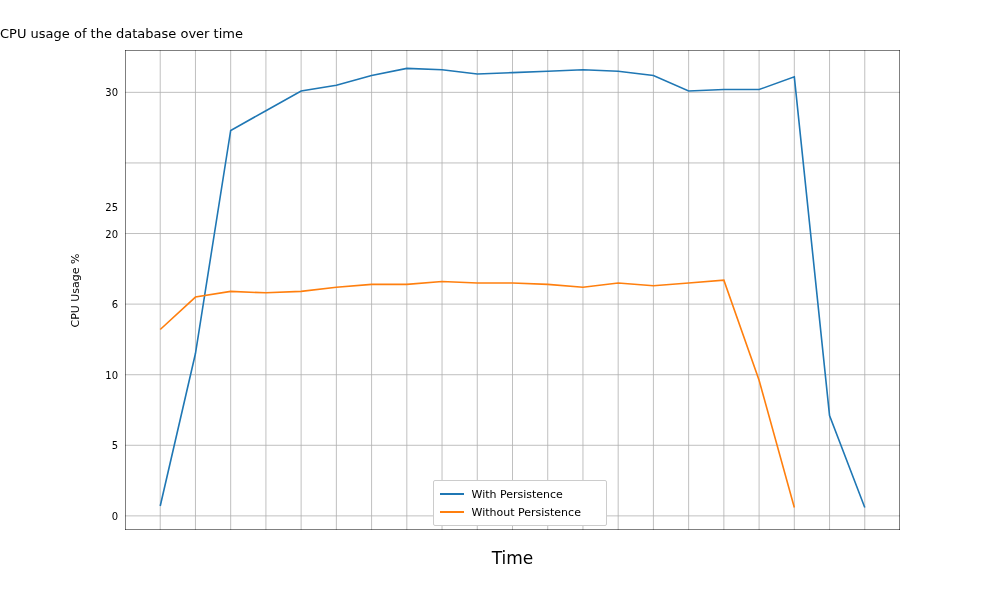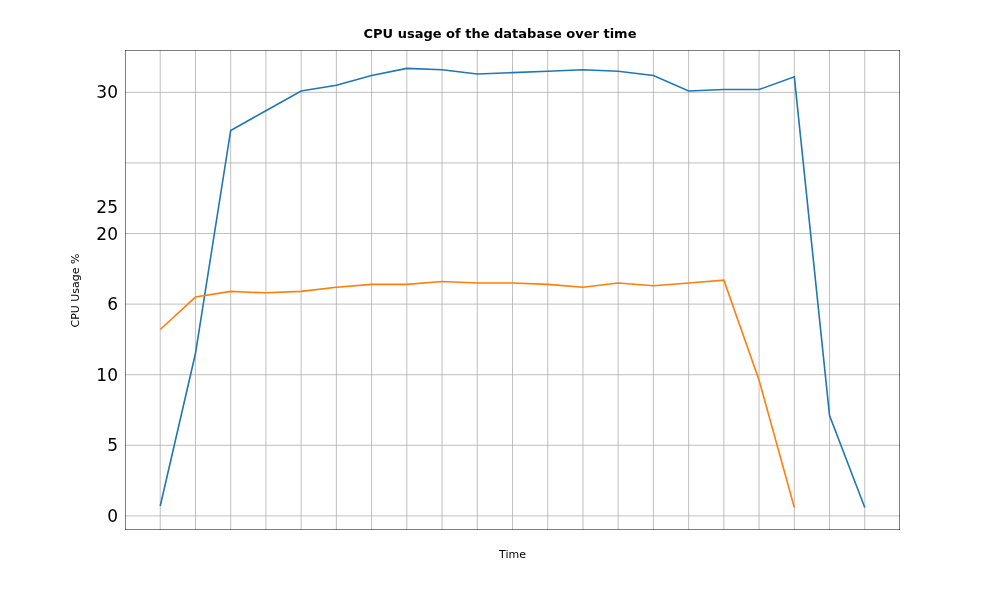--- a/index.html
+++ b/index.html
@@ -14,24 +14,22 @@
   }
   .figure {
     position: relative;
     width: 1000px;
     height: 600px;
   }
   .title {
     position: absolute;
     left: 0;
     width: 1000px;
-    text-align: center;
     top: 26px;
     font-size: 13px;
-    font-weight: bold;
   }
   .plot-area {
     position: absolute;
     left: 125px;
     top: 50px;
     width: 775px;
     height: 480px;
   }
   .plot-area svg {
     display: block;
@@ -50,28 +48,28 @@
     transform: rotate(-90deg);
     white-space: nowrap;
     font-size: 11px;
   }
   .xlabel {
     position: absolute;
     left: 125px;
     top: 548px;
     width: 775px;
     text-align: center;
-    font-size: 11px;
+    font-size: 17px;
   }
   .ytick-label {
     position: absolute;
     right: 882px;
     width: 60px;
     text-align: right;
-    font-size: 17px;
+    font-size: 10px;
     transform: translateY(-50%);
   }
   .legend {
     position: absolute;
     background: #ffffff;
     border: 1px solid #cccccc;
     border-radius: 2px;
     padding: 4px 6px 4px 6px;
     font-size: 11px;
   }
@@ -145,14 +143,24 @@
         <line x1="634.0909090909091" y1="0" x2="634.0909090909091" y2="480" stroke="#b0b0b0" stroke-width="0.8"></line>
         <line x1="669.3181818181819" y1="0" x2="669.3181818181819" y2="480" stroke="#b0b0b0" stroke-width="0.8"></line>
         <line x1="704.5454545454545" y1="0" x2="704.5454545454545" y2="480" stroke="#b0b0b0" stroke-width="0.8"></line>
         <line x1="739.7727272727273" y1="0" x2="739.7727272727273" y2="480" stroke="#b0b0b0" stroke-width="0.8"></line>
         <rect x="0" y="0" width="775" height="480" fill="none" stroke="#000" stroke-width="1"></rect>
         <path d="M35.22727272727273 456 L70.45454545454545 303.52941176470586 L105.68181818181817 80.47058823529409 L140.9090909090909 60.70588235294116 L176.13636363636363 40.941176470588175 L211.36363636363635 35.29411764705878 L246.5909090909091 25.41176470588232 L281.8181818181818 18.352941176470495 L317.04545454545456 19.764705882352928 L352.27272727272725 24 L387.5 22.58823529411768 L422.7272727272727 21.176470588235247 L457.9545454545455 19.764705882352928 L493.1818181818182 21.176470588235247 L528.4090909090909 25.41176470588232 L563.6363636363636 40.941176470588175 L598.8636363636364 39.52941176470591 L634.0909090909091 39.52941176470591 L669.3181818181819 26.82352941176464 L704.5454545454545 365.6470588235294 L739.7727272727273 457.4117647058824 " fill="none" stroke="#1f77b4" stroke-width="1.6"></path>
         <path d="M35.22727272727273 279.5294117647059 L70.45454545454545 247.05882352941177 L105.68181818181817 241.41176470588238 L140.9090909090909 242.8235294117647 L176.13636363636363 241.41176470588238 L211.36363636363635 237.1764705882353 L246.5909090909091 234.3529411764706 L281.8181818181818 234.3529411764706 L317.04545454545456 231.52941176470586 L352.27272727272725 232.94117647058826 L387.5 232.94117647058826 L422.7272727272727 234.3529411764706 L457.9545454545455 237.1764705882353 L493.1818181818182 232.94117647058826 L528.4090909090909 235.76470588235296 L563.6363636363636 232.94117647058826 L598.8636363636364 230.11764705882356 L634.0909090909091 330.3529411764706 L669.3181818181819 457.4117647058824 " fill="none" stroke="#ff7f0e" stroke-width="1.6"></path>
       </svg>
   </div>
 
+  <div class="legend" id="legend" style="left: 432.5px; top: 480px; width: 160px;">
+      <div class="legend-row">
+        <div class="legend-swatch" style="background: rgb(31, 119, 180);"></div>
+        <span>With Persistence</span>
+      </div>
+      <div class="legend-row">
+        <div class="legend-swatch" style="background: rgb(255, 127, 14);"></div>
+        <span>Without Persistence</span>
+      </div>
+    </div>
 
 </div>
 
 </body></html>

